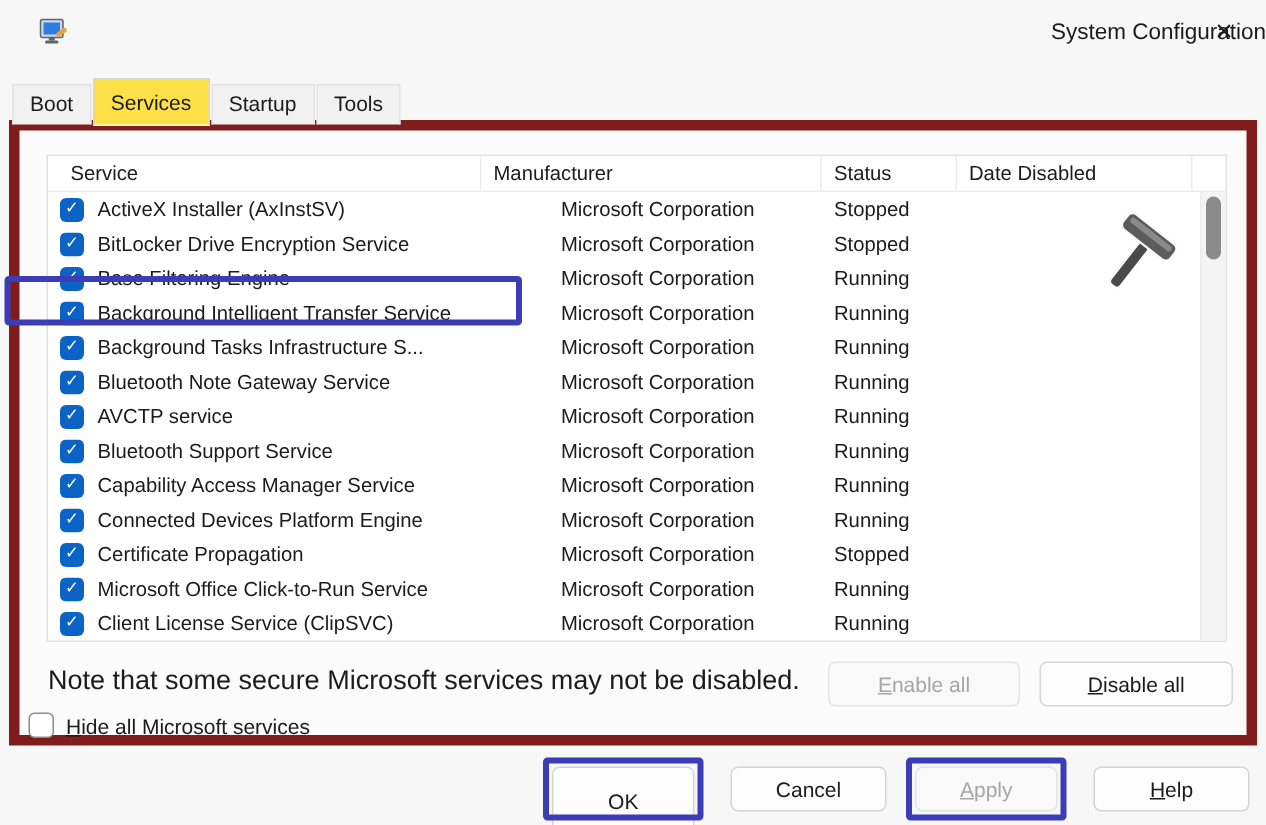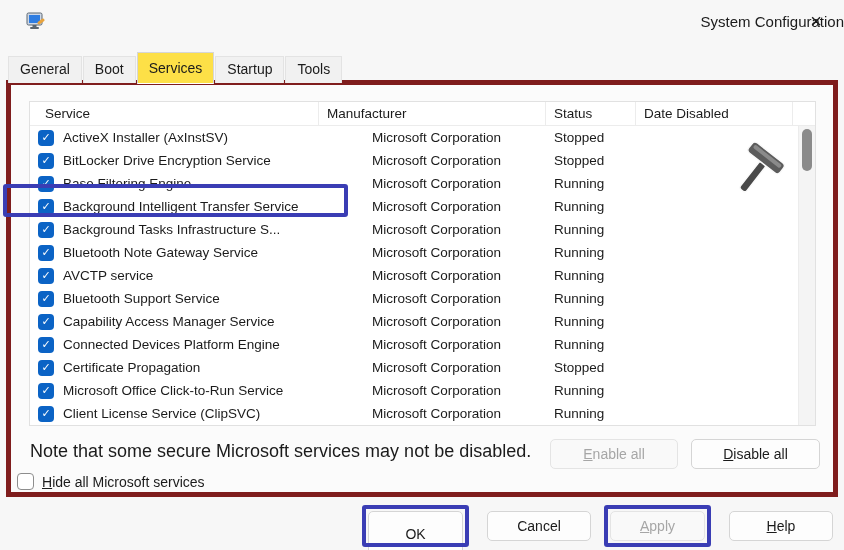--- a/index.html
+++ b/index.html
@@ -29,21 +29,21 @@
     border:1px solid #e3e3e3; border-bottom:none; margin-right:1px;
   }
   .tab.active {
     background:#fde047; border:1px solid #d6d6d6; border-bottom:1px solid #ffffff;
     padding-top:7px; padding-bottom:7px; margin-bottom:-1px;
   }
 
   
   .page {
     position:absolute; left:6px; top:80px; width:832px; height:417px;
-    background:#fbfbfb; border:5px solid #7f1d1d;
+    background:#fbfbfb; border:7px solid #7f1d1d;
   }
 
   
   .list {
     position:absolute; left:18px; top:16px; width:787px; height:325px;
     background:#ffffff; border:1px solid #e1e1e1;
   }
   .lheader { display:flex; height:24px; border-bottom:1px solid #ececec; }
   .hcell {
     font-size:13.5px; padding-left:8px; border-right:1px solid #ececec;
@@ -119,21 +119,20 @@
       <rect x="3" y="4" width="11" height="8" fill="#2f7de1"></rect>
       <rect x="6.5" y="14" width="4" height="2" fill="#5b6670"></rect>
       <rect x="4" y="16" width="9" height="2" rx="1" fill="#5b6670"></rect>
       <rect x="11" y="9" width="8" height="3" rx="1.5" fill="#e8a33d" transform="rotate(-35 15 10.5)"></rect>
     </svg>
     <span class="title">System Configuration</span>
     <button class="close-btn">×</button>
   </div>
 
   <div class="tabs">
-    <div class="tab">General</div>
     <div class="tab">Boot</div>
     <div class="tab active">Services</div>
     <div class="tab">Startup</div>
     <div class="tab">Tools</div>
   </div>
 
   <div class="page">
 
     <div class="list">
       <div class="lheader">

